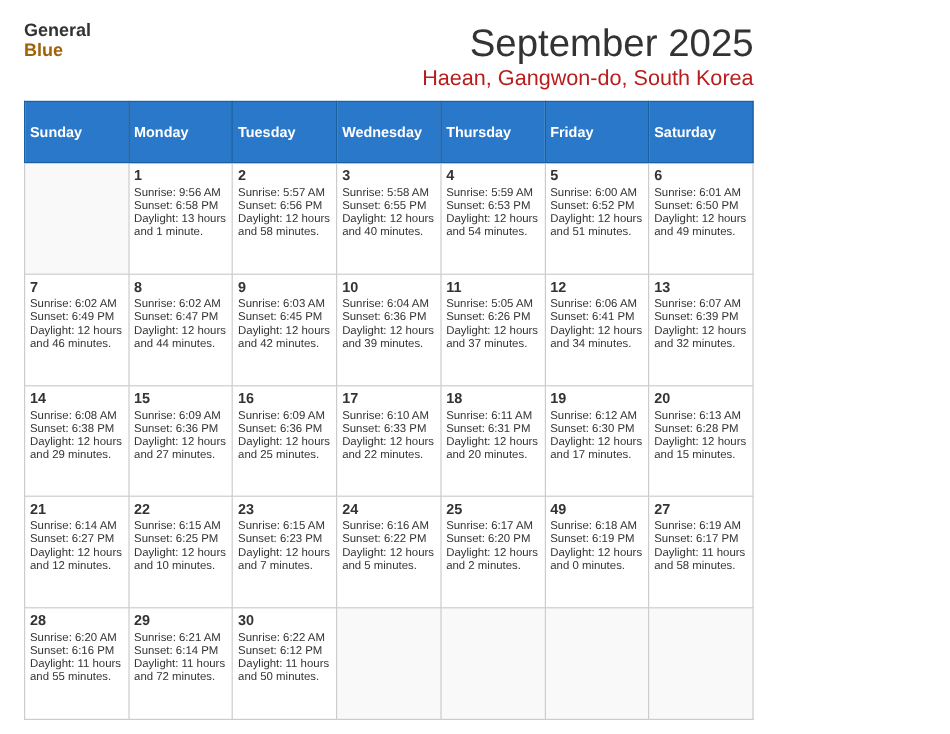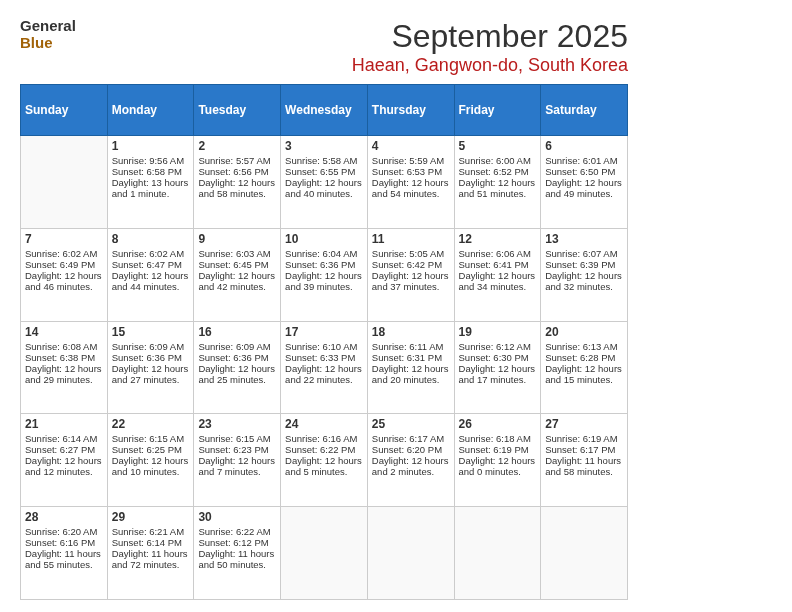--- a/index.html
+++ b/index.html
@@ -178,21 +178,21 @@
           <td>
             <span class="day-num">10</span>
             <div>Sunrise: 6:04 AM</div>
             <div>Sunset: 6:36 PM</div>
             <div>Daylight: 12 hours</div>
             <div>and 39 minutes.</div>
           </td>
           <td>
             <span class="day-num">11</span>
             <div>Sunrise: 5:05 AM</div>
-            <div>Sunset: 6:42 PM</div>
+            <div>Sunset: 6:26 PM</div>
             <div>Daylight: 12 hours</div>
             <div>and 37 minutes.</div>
           </td>
           <td>
             <span class="day-num">12</span>
             <div>Sunrise: 6:06 AM</div>
             <div>Sunset: 6:41 PM</div>
             <div>Daylight: 12 hours</div>
             <div>and 34 minutes.</div>
           </td>
@@ -285,21 +285,21 @@
             <div>and 5 minutes.</div>
           </td>
           <td>
             <span class="day-num">25</span>
             <div>Sunrise: 6:17 AM</div>
             <div>Sunset: 6:20 PM</div>
             <div>Daylight: 12 hours</div>
             <div>and 2 minutes.</div>
           </td>
           <td>
-            <span class="day-num">26</span>
+            <span class="day-num">49</span>
             <div>Sunrise: 6:18 AM</div>
             <div>Sunset: 6:19 PM</div>
             <div>Daylight: 12 hours</div>
             <div>and 0 minutes.</div>
           </td>
           <td>
             <span class="day-num">27</span>
             <div>Sunrise: 6:19 AM</div>
             <div>Sunset: 6:17 PM</div>
             <div>Daylight: 11 hours</div>

